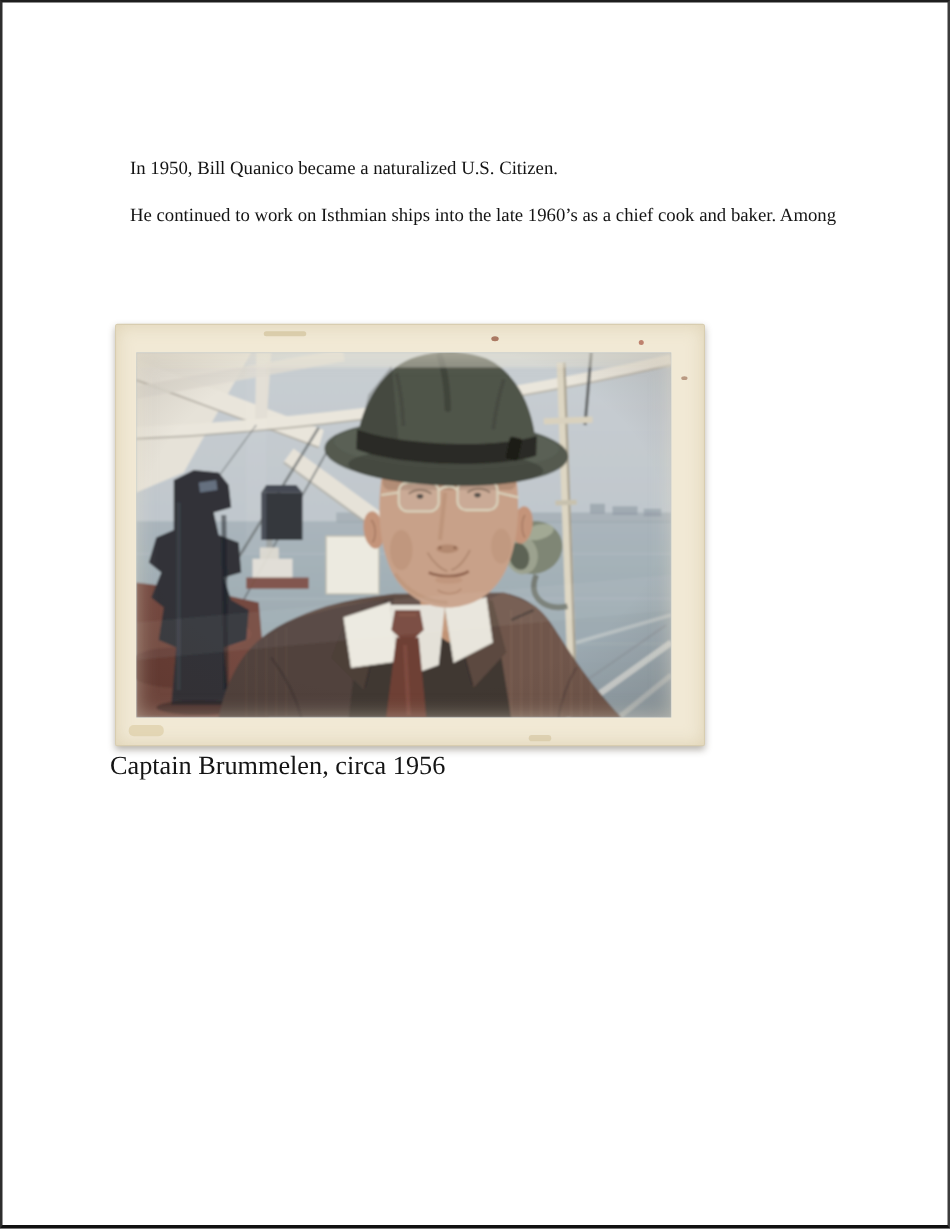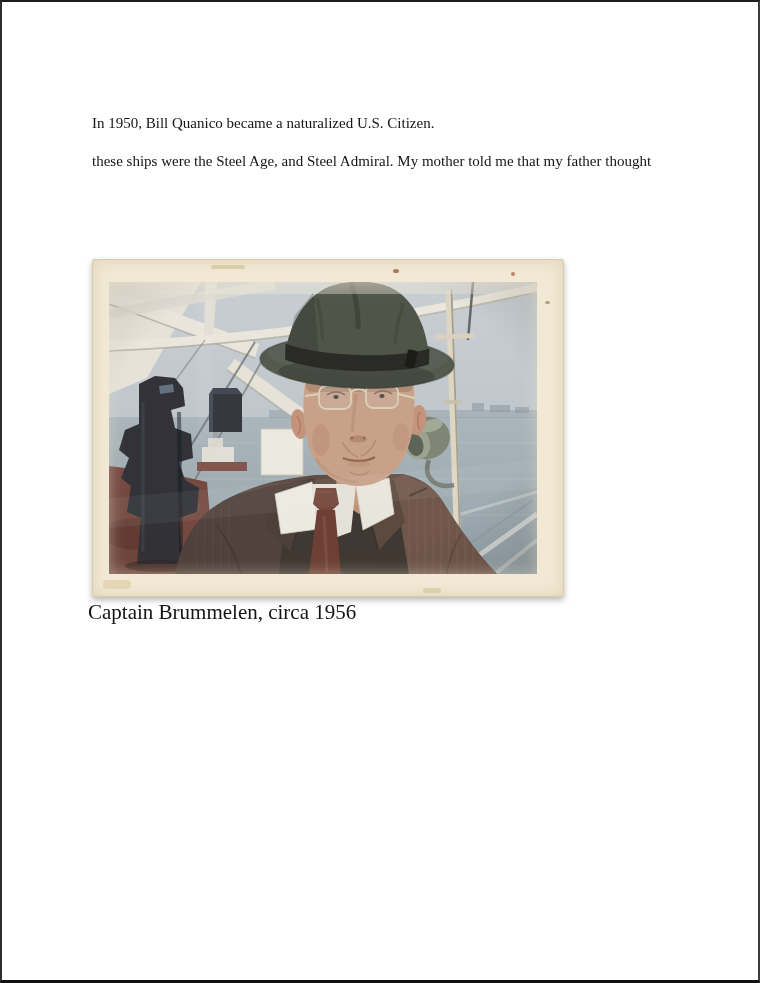--- a/index.html
+++ b/index.html
@@ -1,20 +1,20 @@
 <!DOCTYPE html>
 <html><head>
 <meta charset="utf-8">
 <style>
   html,body{margin:0;padding:0;background:#fff;}
   .page{position:relative;width:760px;height:983px;box-sizing:border-box;background:#ffffff;
         border-top:2px solid #1e1e1e;border-left:2px solid #2e2e2e;
         border-right:2px solid #3c3c3c;border-bottom:3px solid #111;
         font-family:"Liberation Serif","DejaVu Serif",serif;color:#141414;overflow:hidden;}
-  .para{position:absolute;left:86px;margin:4px;font-size:15px;line-height:18px;width:590px;}
+  .para{position:absolute;left:86px;margin:16px;font-size:15px;line-height:18px;width:590px;}
   .p1{top:108px;}
   .p2{top:146px;}
   .text-line{white-space:nowrap;}
   .caption{position:absolute;left:86px;top:601px;margin:0;font-size:21px;line-height:18px;}
   .photo-print{position:absolute;left:90px;top:257px;width:470px;height:336px;margin:0;
         background:#f1e9d5;border:1px solid #d8cdb0;border-radius:2px;
         box-shadow:0 3px 6px rgba(70,60,45,.38), inset 0 0 14px rgba(199,182,139,.45);}
   .photo{position:absolute;left:16px;top:22px;width:428px;height:292px;overflow:hidden;background:#b9c3c9;}
   .photo::after{content:"";position:absolute;inset:0;box-shadow:inset 0 0 16px rgba(242,234,212,.5);pointer-events:none;}
   .photo svg{display:block;}
@@ -27,21 +27,21 @@
   .s6{left:330px;top:328px;width:18px;height:5px;background:#cfbf98;opacity:.55;border-radius:3px;}
 </style>
 </head>
 <body>
 
 <div class="page">
 
   <p class="para p1">In 1950, Bill Quanico became a naturalized U.S. Citizen.</p>
 
   <div class="para p2">
-    <div class="text-line">these ships were the Steel Age, and Steel Admiral. My mother told me that my father thought</div>
+    <div class="text-line">He continued to work on Isthmian ships into the late 1960’s as a chief cook and baker. Among</div>
   </div>
 
   <figure class="photo-print">
     <div class="photo">
       <svg width="428" height="292" viewBox="0 0 428 292" xmlns="http://www.w3.org/2000/svg">
         <defs>
           <filter id="soft" x="-5%" y="-5%" width="110%" height="110%">
             <feGaussianBlur stdDeviation="0.7"></feGaussianBlur>
           </filter>
           <linearGradient id="skyG" x1="0" y1="0" x2="0" y2="1">

